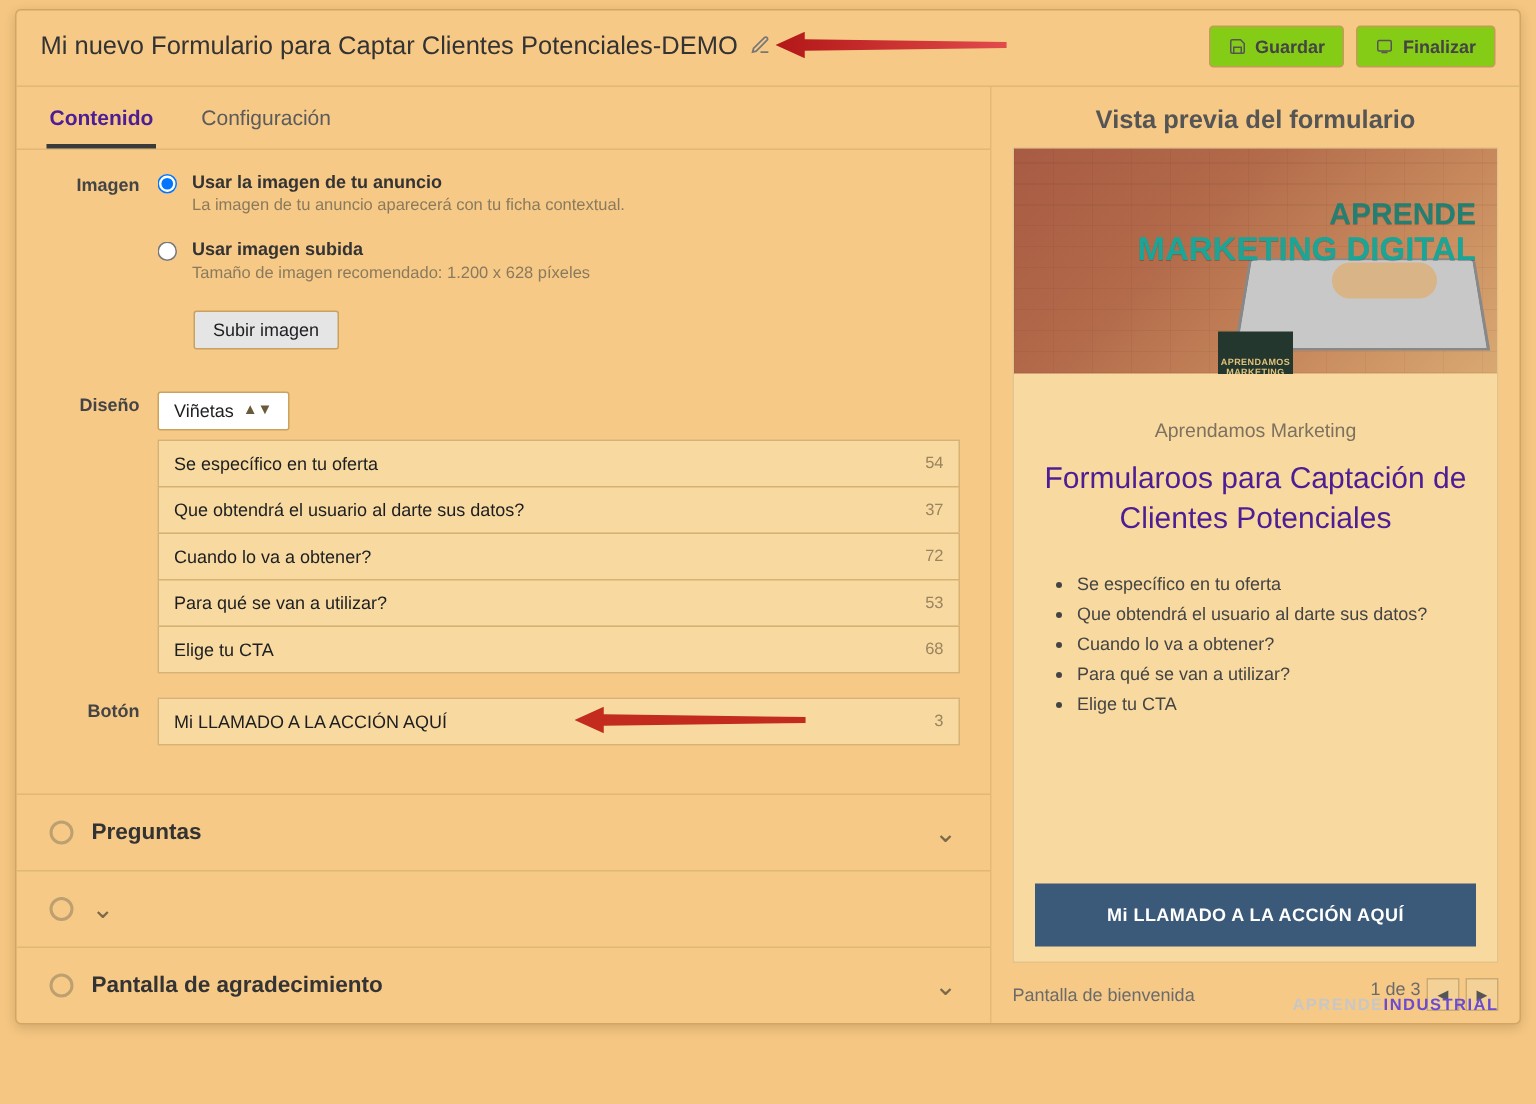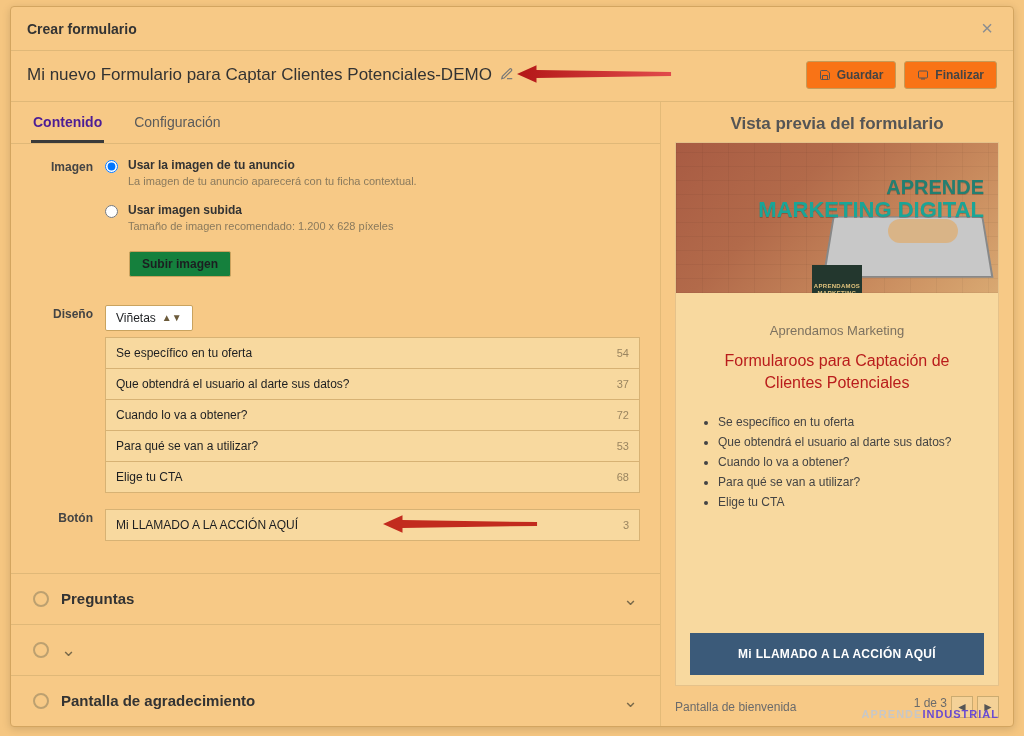--- a/index.html
+++ b/index.html
@@ -34,21 +34,21 @@
     display: flex;
     align-items: center;
     gap: 8px;
     border-bottom: 1px solid #e0b878;
   }
   .title-row .form-title { font-size: 17px; font-weight: 400; color: #333; }
   .title-row .pencil { color: #777; }
   .title-row .spacer { flex: 1; }
   .btn {
     border: 1px solid #c69a57;
-    background: #f97316;
+    background: #84cc16;
     padding: 6px 12px;
     border-radius: 3px;
     font-size: 12px;
     font-weight: 600;
     color: #444;
     display: inline-flex;
     align-items: center;
     gap: 6px;
     cursor: pointer;
   }
@@ -98,24 +98,24 @@
   .field-control { flex: 1; }
   .radio-opt { display: flex; align-items: flex-start; gap: 10px; margin-bottom: 6px; }
   .radio-opt input { margin-top: 2px; }
   .radio-text strong { font-size: 12px; font-weight: 600; color: #333; display: block; }
   .radio-text .hint { font-size: 11px; color: #8a7a5d; margin-top: 2px; display: block; line-height: 1.4; }
   .upload-btn {
     margin-top: 10px;
     margin-left: 24px;
     display: inline-block;
     border: 1px solid #caa15e;
-    background: #15803d;
+    background: #e5e5e5;
     padding: 5px 12px;
     font-size: 12px;
-    font-weight: 700;
+    font-weight: 400;
     border-radius: 2px;
     cursor: pointer;
   }
   .select-box {
     border: 1px solid #c9a35f;
     background: #ffffff;
     padding: 5px 10px;
     font-size: 12px;
     display: inline-flex;
     align-items: center;
@@ -200,21 +200,21 @@
   }
   .pv-hero-text .ln1 { color:#237f71; font-size:20px;}
   .pv-logo {
     position: absolute; left: 50%; bottom: -22px; transform: translateX(-50%);
     width: 50px; height: 50px; background: #23372e;
     display:flex; align-items:center; justify-content:center;
     color:#e0c27c; font-size:6px; text-align:center; line-height:1.1;
     font-weight:700; letter-spacing:.3px;
   }
   .pv-brand { text-align:center; margin-top:30px; color:#7d7260; font-size:13px; }
-  .pv-headline { text-align:center; margin:12px 20px 10px; font-size:16px; font-weight:400; color:#b91c1c; line-height:1.35; }
+  .pv-headline { text-align:center; margin:12px 20px 10px; font-size:20px; font-weight:400; color:#4c1d95; line-height:1.35; }
   .pv-ul { margin:6px 26px 10px; padding:0; list-style:disc; }
   .pv-ul li { font-size:12px; color:#444; margin:6px 0 6px 16px; }
   .pv-cta {
     margin:22px 14px 10px;
     background:#3b5a79; color:#fff; text-align:center;
     padding:14px 8px; font-size:12px; font-weight:700; letter-spacing:.3px;
     cursor:pointer;
   }
   .pv-footer {
     display:flex; align-items:center; justify-content:space-between;
@@ -230,24 +230,20 @@
     font-size:11px; font-weight:700; letter-spacing:1px;
   }
   .watermark .w1{color:#c7c7c7;} .watermark .w2{color:#6a4bd1;}
   .rel { position: relative; }
 </style>
 </head>
 <body>
 
 <div class="modal rel">
 
-  <div class="modal-header">
-    <h3>Crear formulario</h3>
-    <span class="close-x">×</span>
-  </div>
 
   <div class="title-row rel">
     <span class="form-title">Mi nuevo Formulario para Captar Clientes Potenciales-DEMO</span>
     <span class="pencil">
       <svg width="14" height="14" viewBox="0 0 24 24" fill="none" stroke="#777" stroke-width="2">
           <path d="M12 20h9"></path>
           <path d="M16.5 3.5a2.121 2.121 0 013 3L7 19l-4 1 1-4 12.5-12.5z"></path>
         </svg>
     </span>
     <div class="spacer"></div>

